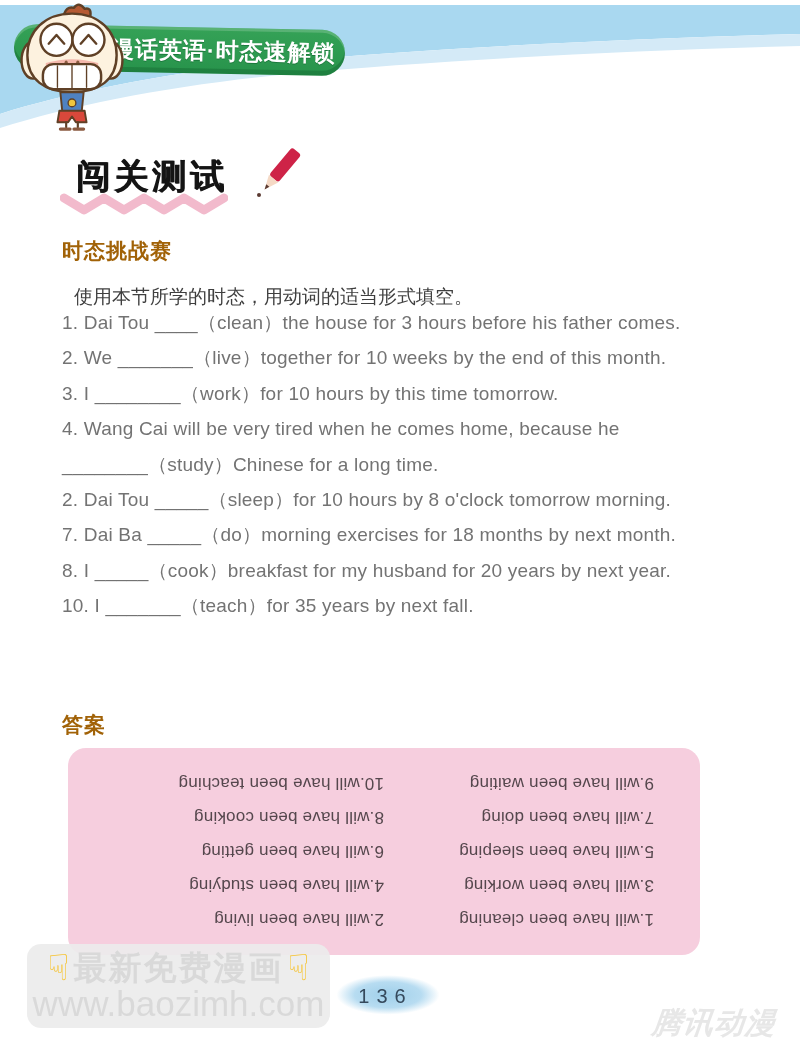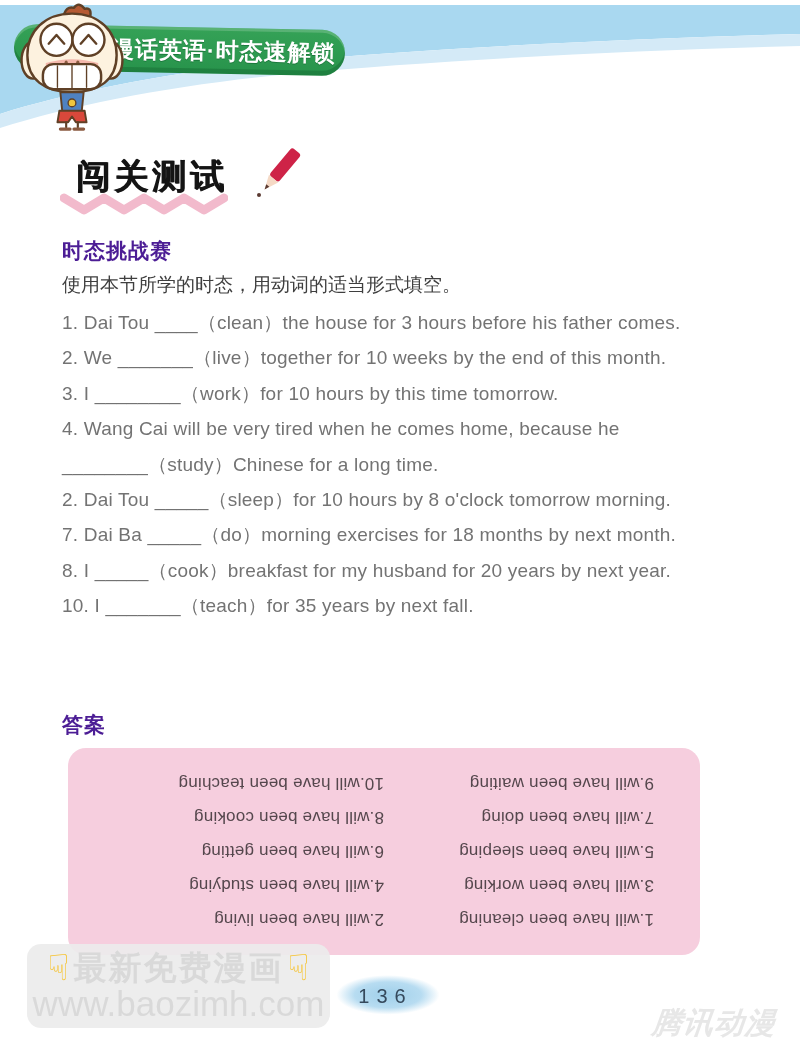--- a/index.html
+++ b/index.html
@@ -26,26 +26,26 @@
   .title-row{position:absolute;left:64px;top:143px;display:flex;align-items:flex-start;}
   .page-title{
     margin:12px;font-size:34px;line-height:42px;font-weight:900;color:#141414;
     letter-spacing:4px;text-shadow:1px 0 0 #141414;
   }
   .pencil{margin-left:14px;margin-top:0px;}
   .squiggle{position:absolute;left:60px;top:191px;}
   
   .challenge-heading,.answers-heading{
     position:absolute;left:62px;margin:0;font-size:21px;font-weight:900;
-    color:#4c1d95;letter-spacing:1px;
+    color:#a16207;letter-spacing:1px;
   }
   .challenge-heading{top:237px;}
   .answers-heading{top:711px;}
   .instruction{
-    position:absolute;left:62px;top:272px;margin:0;font-size:19px;color:#3f3f3f;
+    position:absolute;left:62px;top:272px;margin:12px;font-size:19px;color:#3f3f3f;
   }
   .questions{position:absolute;left:62px;top:305px;width:706px;}
   .q{
     font-size:19px;line-height:35.4px;color:#737373;white-space:pre-line;
     letter-spacing:0.2px;
   }
   
   .answers-box{
     position:absolute;left:68px;top:748px;width:632px;height:207px;
     background:#f6cede;border-radius:18px;

